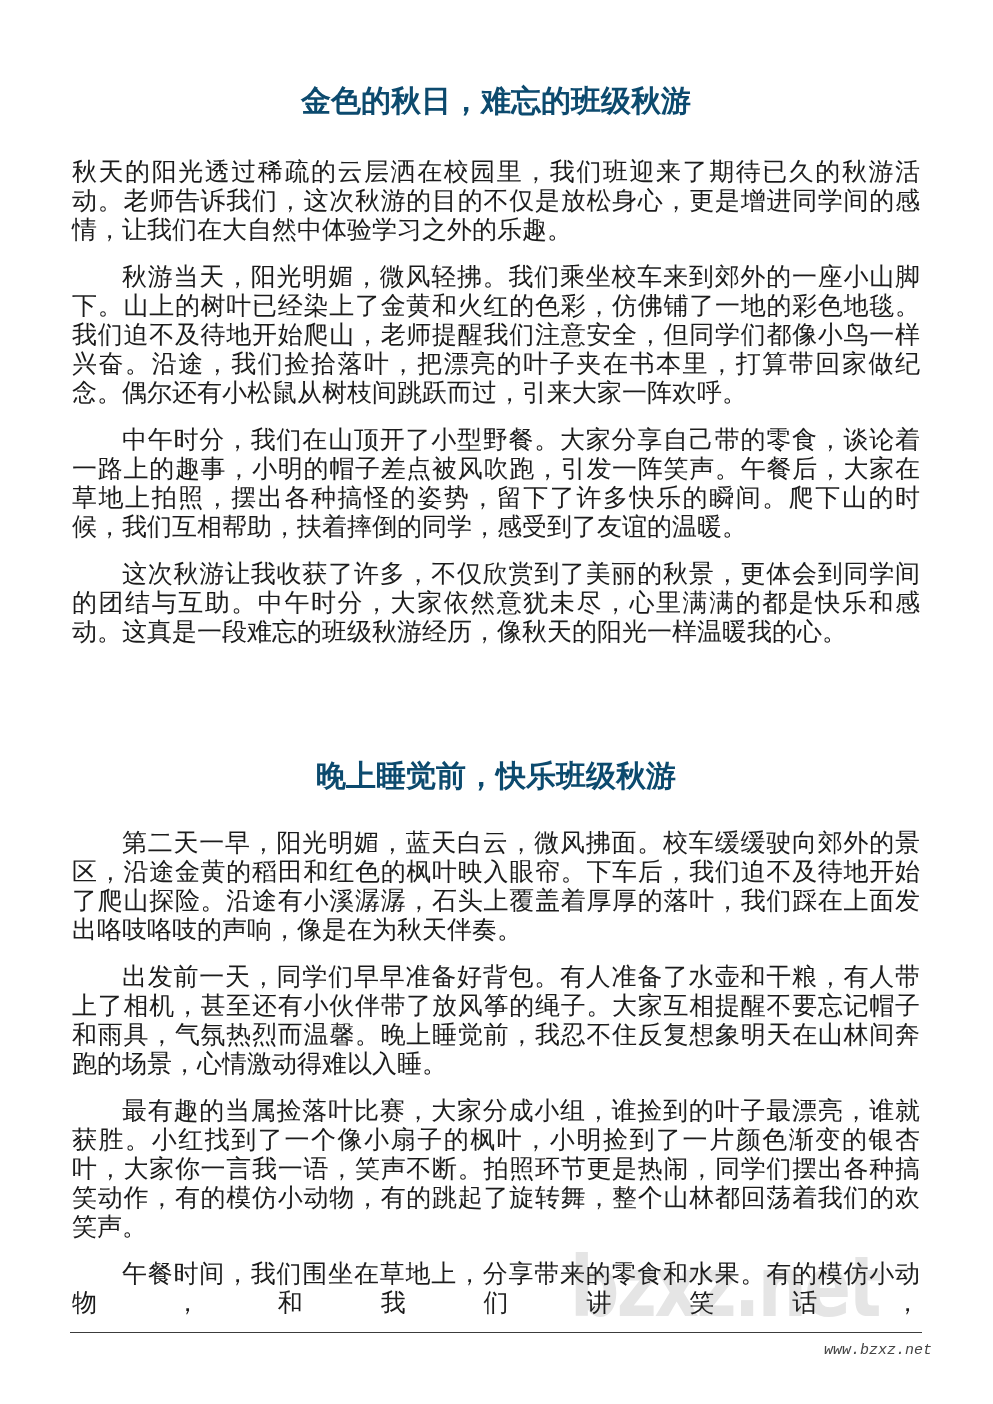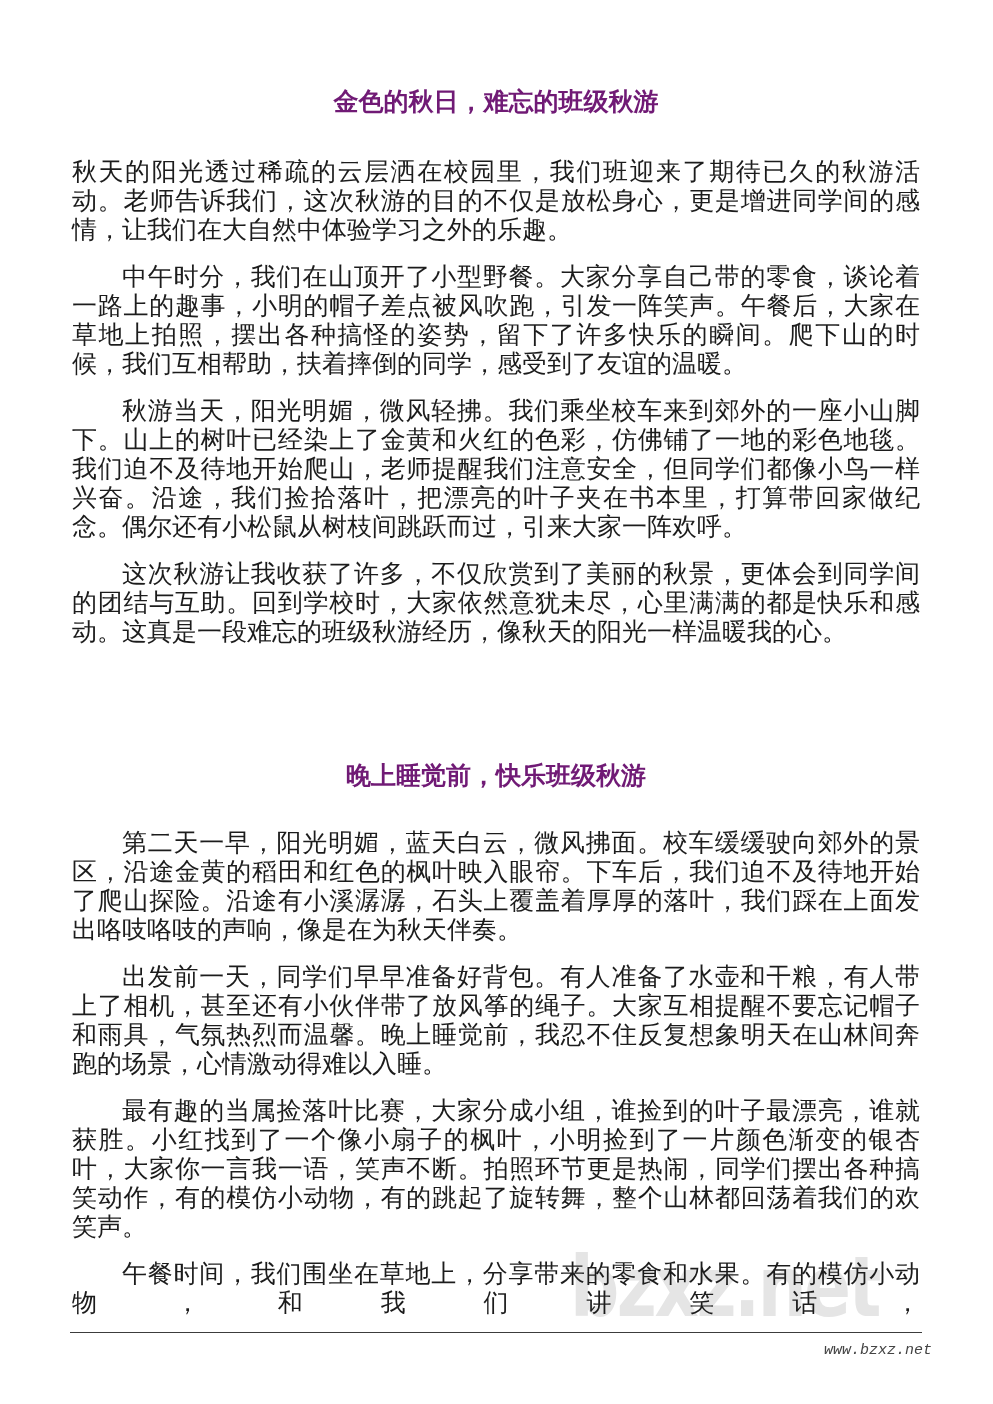--- a/index.html
+++ b/index.html
@@ -18,25 +18,25 @@
   }
   .content {
     position: absolute;
     left: 72px;
     top: 0;
     width: 848px;
     z-index: 2;
   }
   .essay-title {
     margin: 0;
-    font-size: 25px;
+    font-size: 30px;
     line-height: 32px;
     font-weight: bold;
     text-align: center;
-    color: #701a75;
+    color: #0c4a6e;
   }
   .title-1 {
     margin-top: 85px;
     margin-bottom: 40px;
     font-family: "Liberation Sans", sans-serif;
   }
   .title-2 {
     margin-top: 114px;
     margin-bottom: 36px;
     font-family: "Liberation Serif", serif;
@@ -98,23 +98,23 @@
 
 <div class="page">
 
   <div class="watermark">bzxz.net</div>
 
   <div class="content">
 
     <section class="essay">
       <h1 class="essay-title title-1">金色的秋日，难忘的班级秋游</h1>
       <p class="flush">秋天的阳光透过稀疏的云层洒在校园里，我们班迎来了期待已久的秋游活动。老师告诉我们，这次秋游的目的不仅是放松身心，更是增进同学间的感情，让我们在大自然中体验学习之外的乐趣。</p>
+      <p>秋游当天，阳光明媚，微风轻拂。我们乘坐校车来到郊外的一座小山脚下。山上的树叶已经染上了金黄和火红的色彩，仿佛铺了一地的彩色地毯。我们迫不及待地开始爬山，老师提醒我们注意安全，但同学们都像小鸟一样兴奋。沿途，我们捡拾落叶，把漂亮的叶子夹在书本里，打算带回家做纪念。偶尔还有小松鼠从树枝间跳跃而过，引来大家一阵欢呼。</p>
       <p>中午时分，我们在山顶开了小型野餐。大家分享自己带的零食，谈论着一路上的趣事，小明的帽子差点被风吹跑，引发一阵笑声。午餐后，大家在草地上拍照，摆出各种搞怪的姿势，留下了许多快乐的瞬间。爬下山的时候，我们互相帮助，扶着摔倒的同学，感受到了友谊的温暖。</p>
-      <p>秋游当天，阳光明媚，微风轻拂。我们乘坐校车来到郊外的一座小山脚下。山上的树叶已经染上了金黄和火红的色彩，仿佛铺了一地的彩色地毯。我们迫不及待地开始爬山，老师提醒我们注意安全，但同学们都像小鸟一样兴奋。沿途，我们捡拾落叶，把漂亮的叶子夹在书本里，打算带回家做纪念。偶尔还有小松鼠从树枝间跳跃而过，引来大家一阵欢呼。</p>
-      <p>这次秋游让我收获了许多，不仅欣赏到了美丽的秋景，更体会到同学间的团结与互助。回到学校时，大家依然意犹未尽，心里满满的都是快乐和感动。这真是一段难忘的班级秋游经历，像秋天的阳光一样温暖我的心。</p>
+      <p>这次秋游让我收获了许多，不仅欣赏到了美丽的秋景，更体会到同学间的团结与互助。中午时分，大家依然意犹未尽，心里满满的都是快乐和感动。这真是一段难忘的班级秋游经历，像秋天的阳光一样温暖我的心。</p>
     </section>
 
     <section class="essay">
       <h1 class="essay-title title-2">晚上睡觉前，快乐班级秋游</h1>
       <p>第二天一早，阳光明媚，蓝天白云，微风拂面。校车缓缓驶向郊外的景区，沿途金黄的稻田和红色的枫叶映入眼帘。下车后，我们迫不及待地开始了爬山探险。沿途有小溪潺潺，石头上覆盖着厚厚的落叶，我们踩在上面发出咯吱咯吱的声响，像是在为秋天伴奏。</p>
       <p>出发前一天，同学们早早准备好背包。有人准备了水壶和干粮，有人带上了相机，甚至还有小伙伴带了放风筝的绳子。大家互相提醒不要忘记帽子和雨具，气氛热烈而温馨。晚上睡觉前，我忍不住反复想象明天在山林间奔跑的场景，心情激动得难以入睡。</p>
       <p>最有趣的当属捡落叶比赛，大家分成小组，谁捡到的叶子最漂亮，谁就获胜。小红找到了一个像小扇子的枫叶，小明捡到了一片颜色渐变的银杏叶，大家你一言我一语，笑声不断。拍照环节更是热闹，同学们摆出各种搞笑动作，有的模仿小动物，有的跳起了旋转舞，整个山林都回荡着我们的欢笑声。</p>
       <p class="cutoff">午餐时间，我们围坐在草地上，分享带来的零食和水果。有的模仿小动物，和我们讲笑话，</p>
     </section>
 

